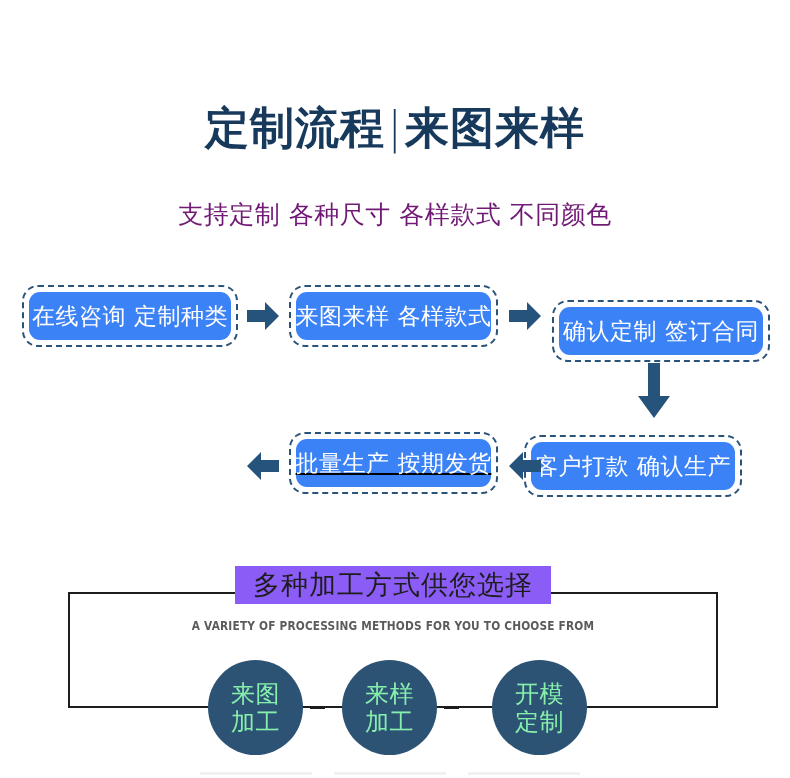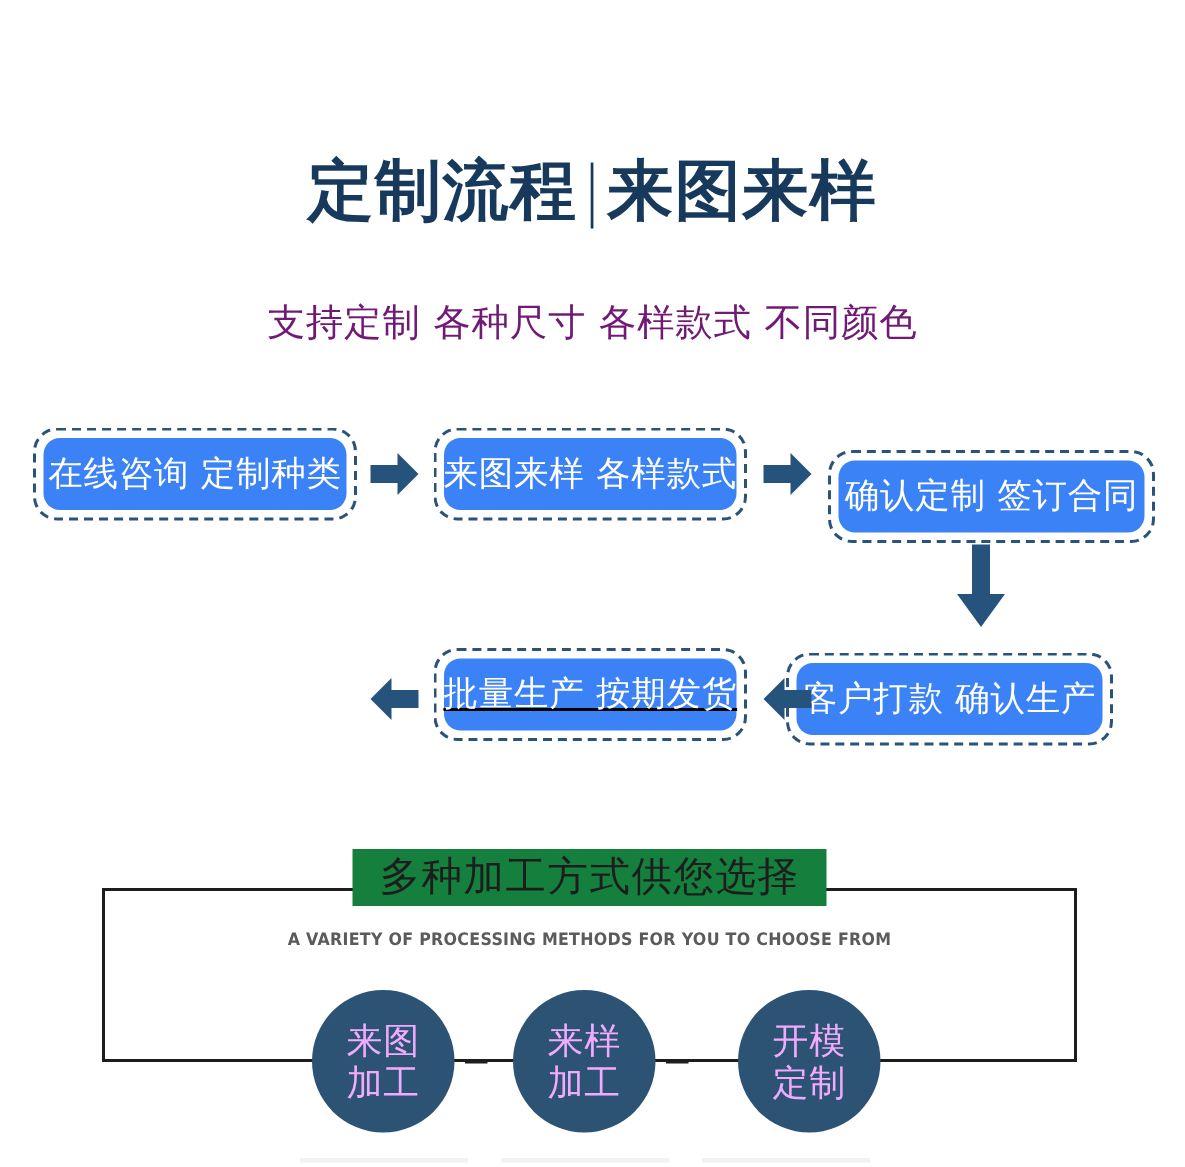--- a/index.html
+++ b/index.html
@@ -136,21 +136,21 @@
   
   .methods-title-wrap {
     position: absolute;
     left: 0;
     top: -26px;
     width: 650px;
     text-align: center;
   }
   .methods-title {
     display: inline-block;
-    background: #15803d;
+    background: #8b5cf6;
     padding: 0 18px;
     font-size: 27px;
     line-height: 38px;
     font-weight: 400;
     color: #1d1d1d;
     letter-spacing: 1px;
     white-space: nowrap;
   }
   .methods-subtitle {
     position: absolute;
@@ -180,21 +180,21 @@
     width: 95px;
     height: 95px;
     border-radius: 50%;
     background: #2c5274;
     display: flex;
     align-items: center;
     justify-content: center;
     text-align: center;
   }
   .circle-label {
-    color: #f0abfc;
+    color: #86efac;
     font-size: 24px;
     line-height: 28px;
     font-weight: 400;
     letter-spacing: 0.5px;
   }
   .circle-1 { left: 208px; top: 0px; }
   .circle-2 { left: 342px; top: 0px; }
   .circle-3 { left: 492px; top: 0px; align-items: center; }
 
   .circle-dash {

